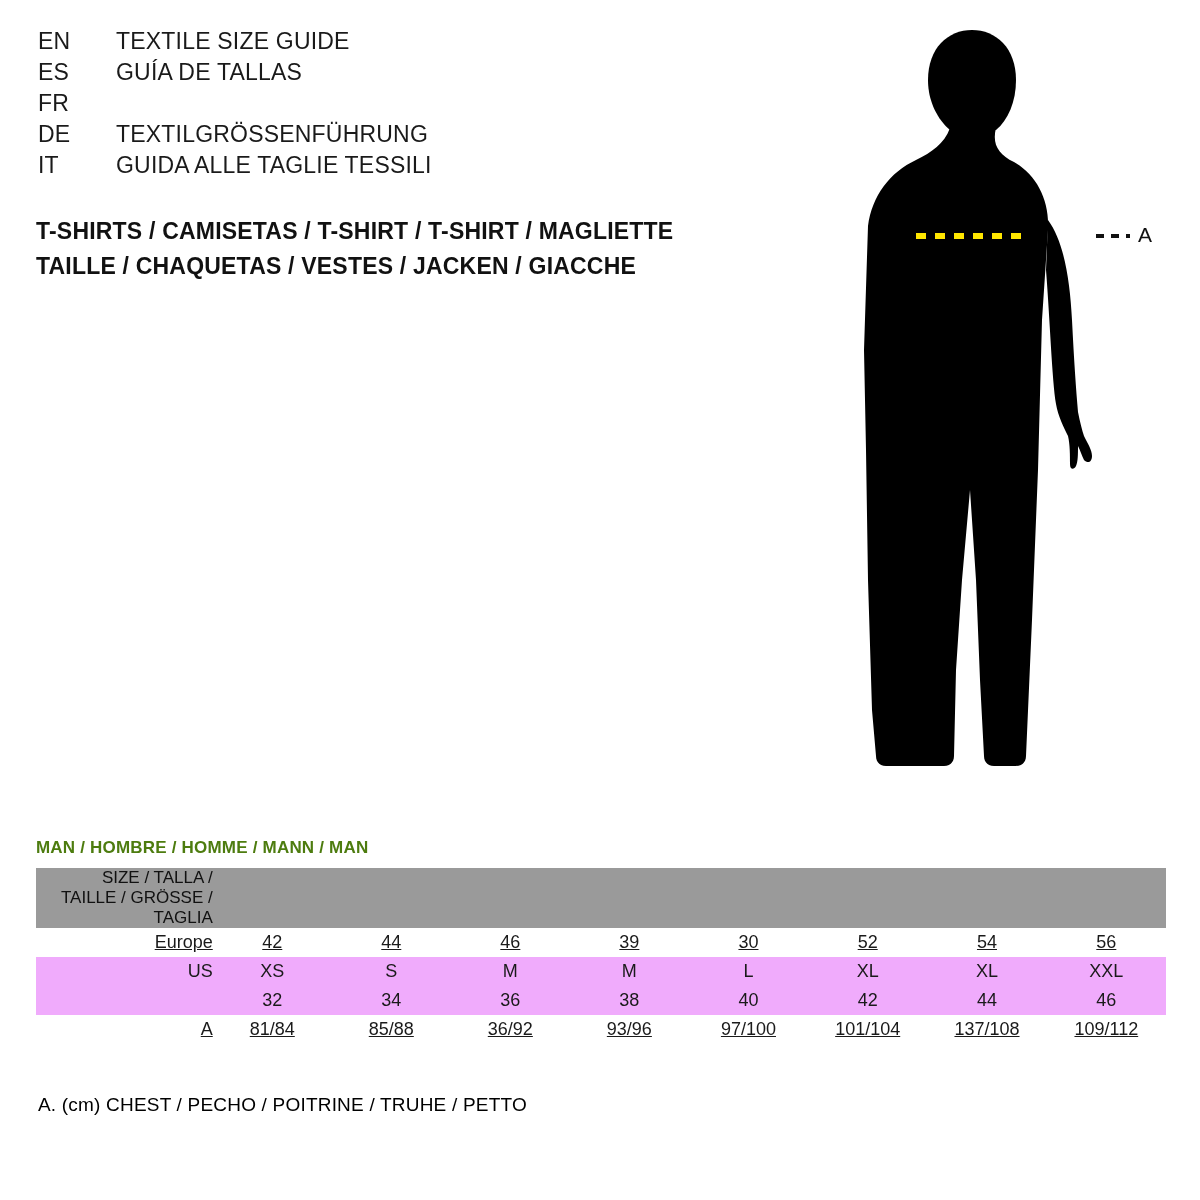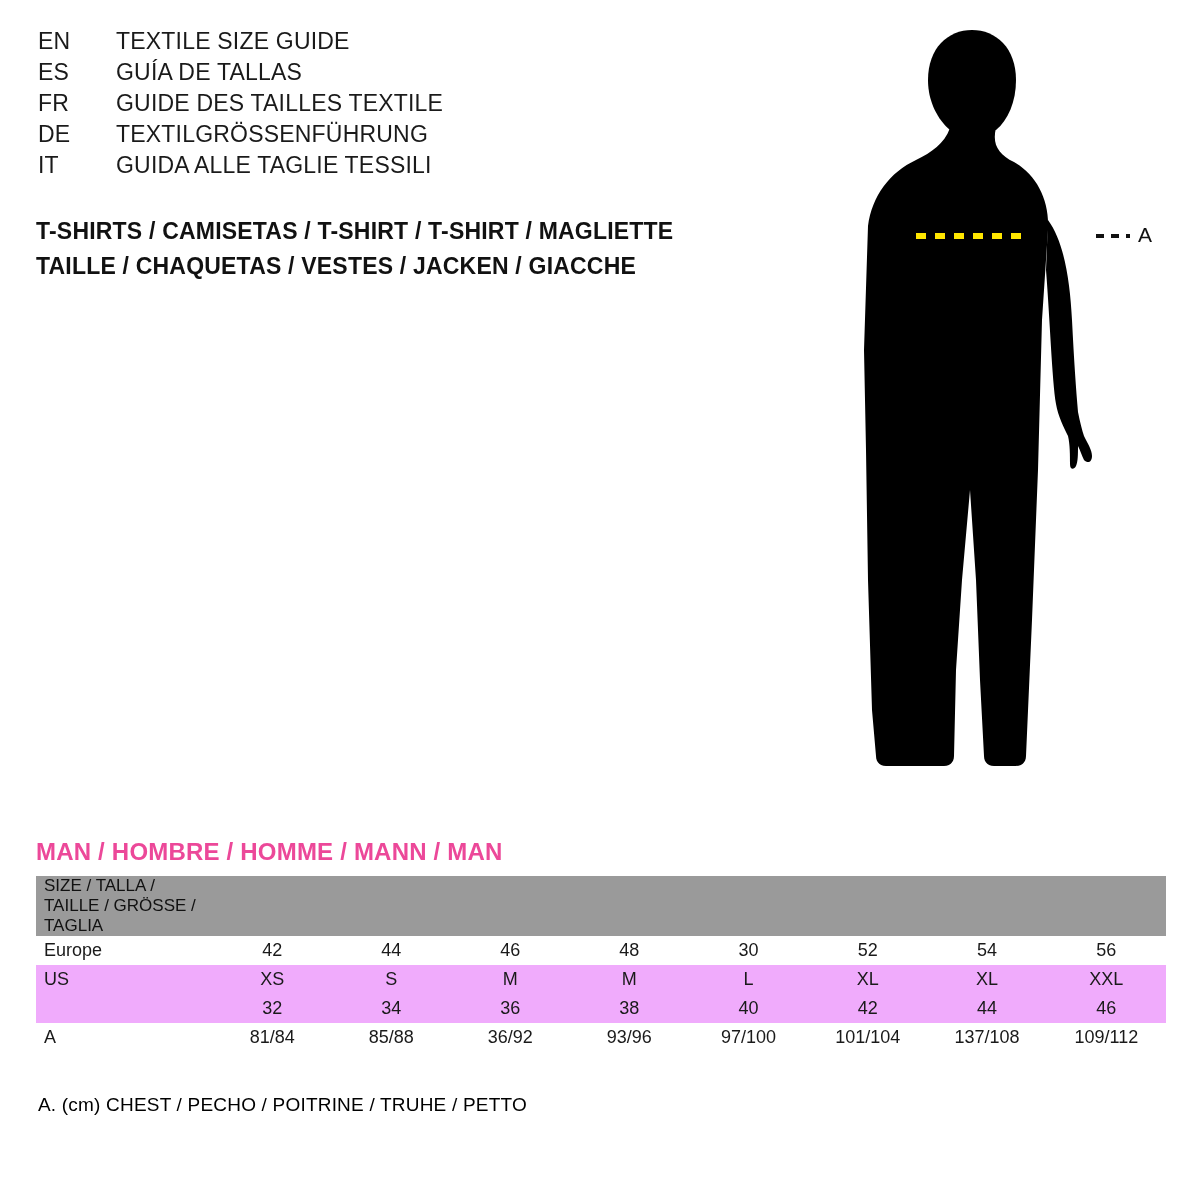--- a/index.html
+++ b/index.html
@@ -66,23 +66,23 @@
   }
 
   
   .table-section {
     position: absolute;
     left: 36px;
     top: 838px;
     width: 1130px;
   }
   .table-heading {
-    font-size: 24px;
+    font-size: 17px;
     font-weight: bold;
-    color: #ec4899;
+    color: #4d7c0f;
     margin-bottom: 10px;
     letter-spacing: 0.2px;
   }
   table.size-table {
     border-collapse: collapse;
     width: 1130px;
     font-size: 18px;
     color: #1a1a1a;
   }
   table.size-table td {
@@ -94,25 +94,26 @@
     background: #9a9a9a;
     color: #111111;
     font-size: 17px;
     height: 27px;
   }
   .row-alt td {
     background: #f0abfc;
   }
   .row-plain td {
     background: #ffffff;
+    text-decoration: underline;
   }
   .col-label {
     width: 170px;
     padding-left: 8px !important;
-    text-align: left;
+    text-align: right;
   }
   .cell {
     text-align: center;
     width: 120px;
   }
   .footnote {
     position: absolute;
     left: 38px;
     top: 1094px;
     font-size: 19px;
@@ -133,21 +134,20 @@
   <div class="lang-row">
     <span class="lang-code">EN</span>
     <span class="lang-text">TEXTILE SIZE GUIDE</span>
   </div>
   <div class="lang-row">
     <span class="lang-code">ES</span>
     <span class="lang-text">GUÍA DE TALLAS</span>
   </div>
   <div class="lang-row">
     <span class="lang-code">FR</span>
-    <span class="lang-text">GUIDE DES TAILLES TEXTILE</span>
   </div>
   <div class="lang-row">
     <span class="lang-code">DE</span>
     <span class="lang-text">TEXTILGRÖSSENFÜHRUNG</span>
   </div>
   <div class="lang-row">
     <span class="lang-code">IT</span>
     <span class="lang-text">GUIDA ALLE TAGLIE TESSILI</span>
   </div>
 </div>
@@ -198,21 +198,21 @@
         <td class="cell"></td>
         <td class="cell"></td>
         <td class="cell"></td>
       </tr>
 
       <tr class="row-plain">
         <td class="col-label">Europe</td>
         <td class="cell">42</td>
         <td class="cell">44</td>
         <td class="cell">46</td>
-        <td class="cell">48</td>
+        <td class="cell">39</td>
         <td class="cell">30</td>
         <td class="cell">52</td>
         <td class="cell">54</td>
         <td class="cell">56</td>
       </tr>
 
       <tr class="row-alt">
         <td class="col-label">US</td>
         <td class="cell">XS</td>
         <td class="cell">S</td>

